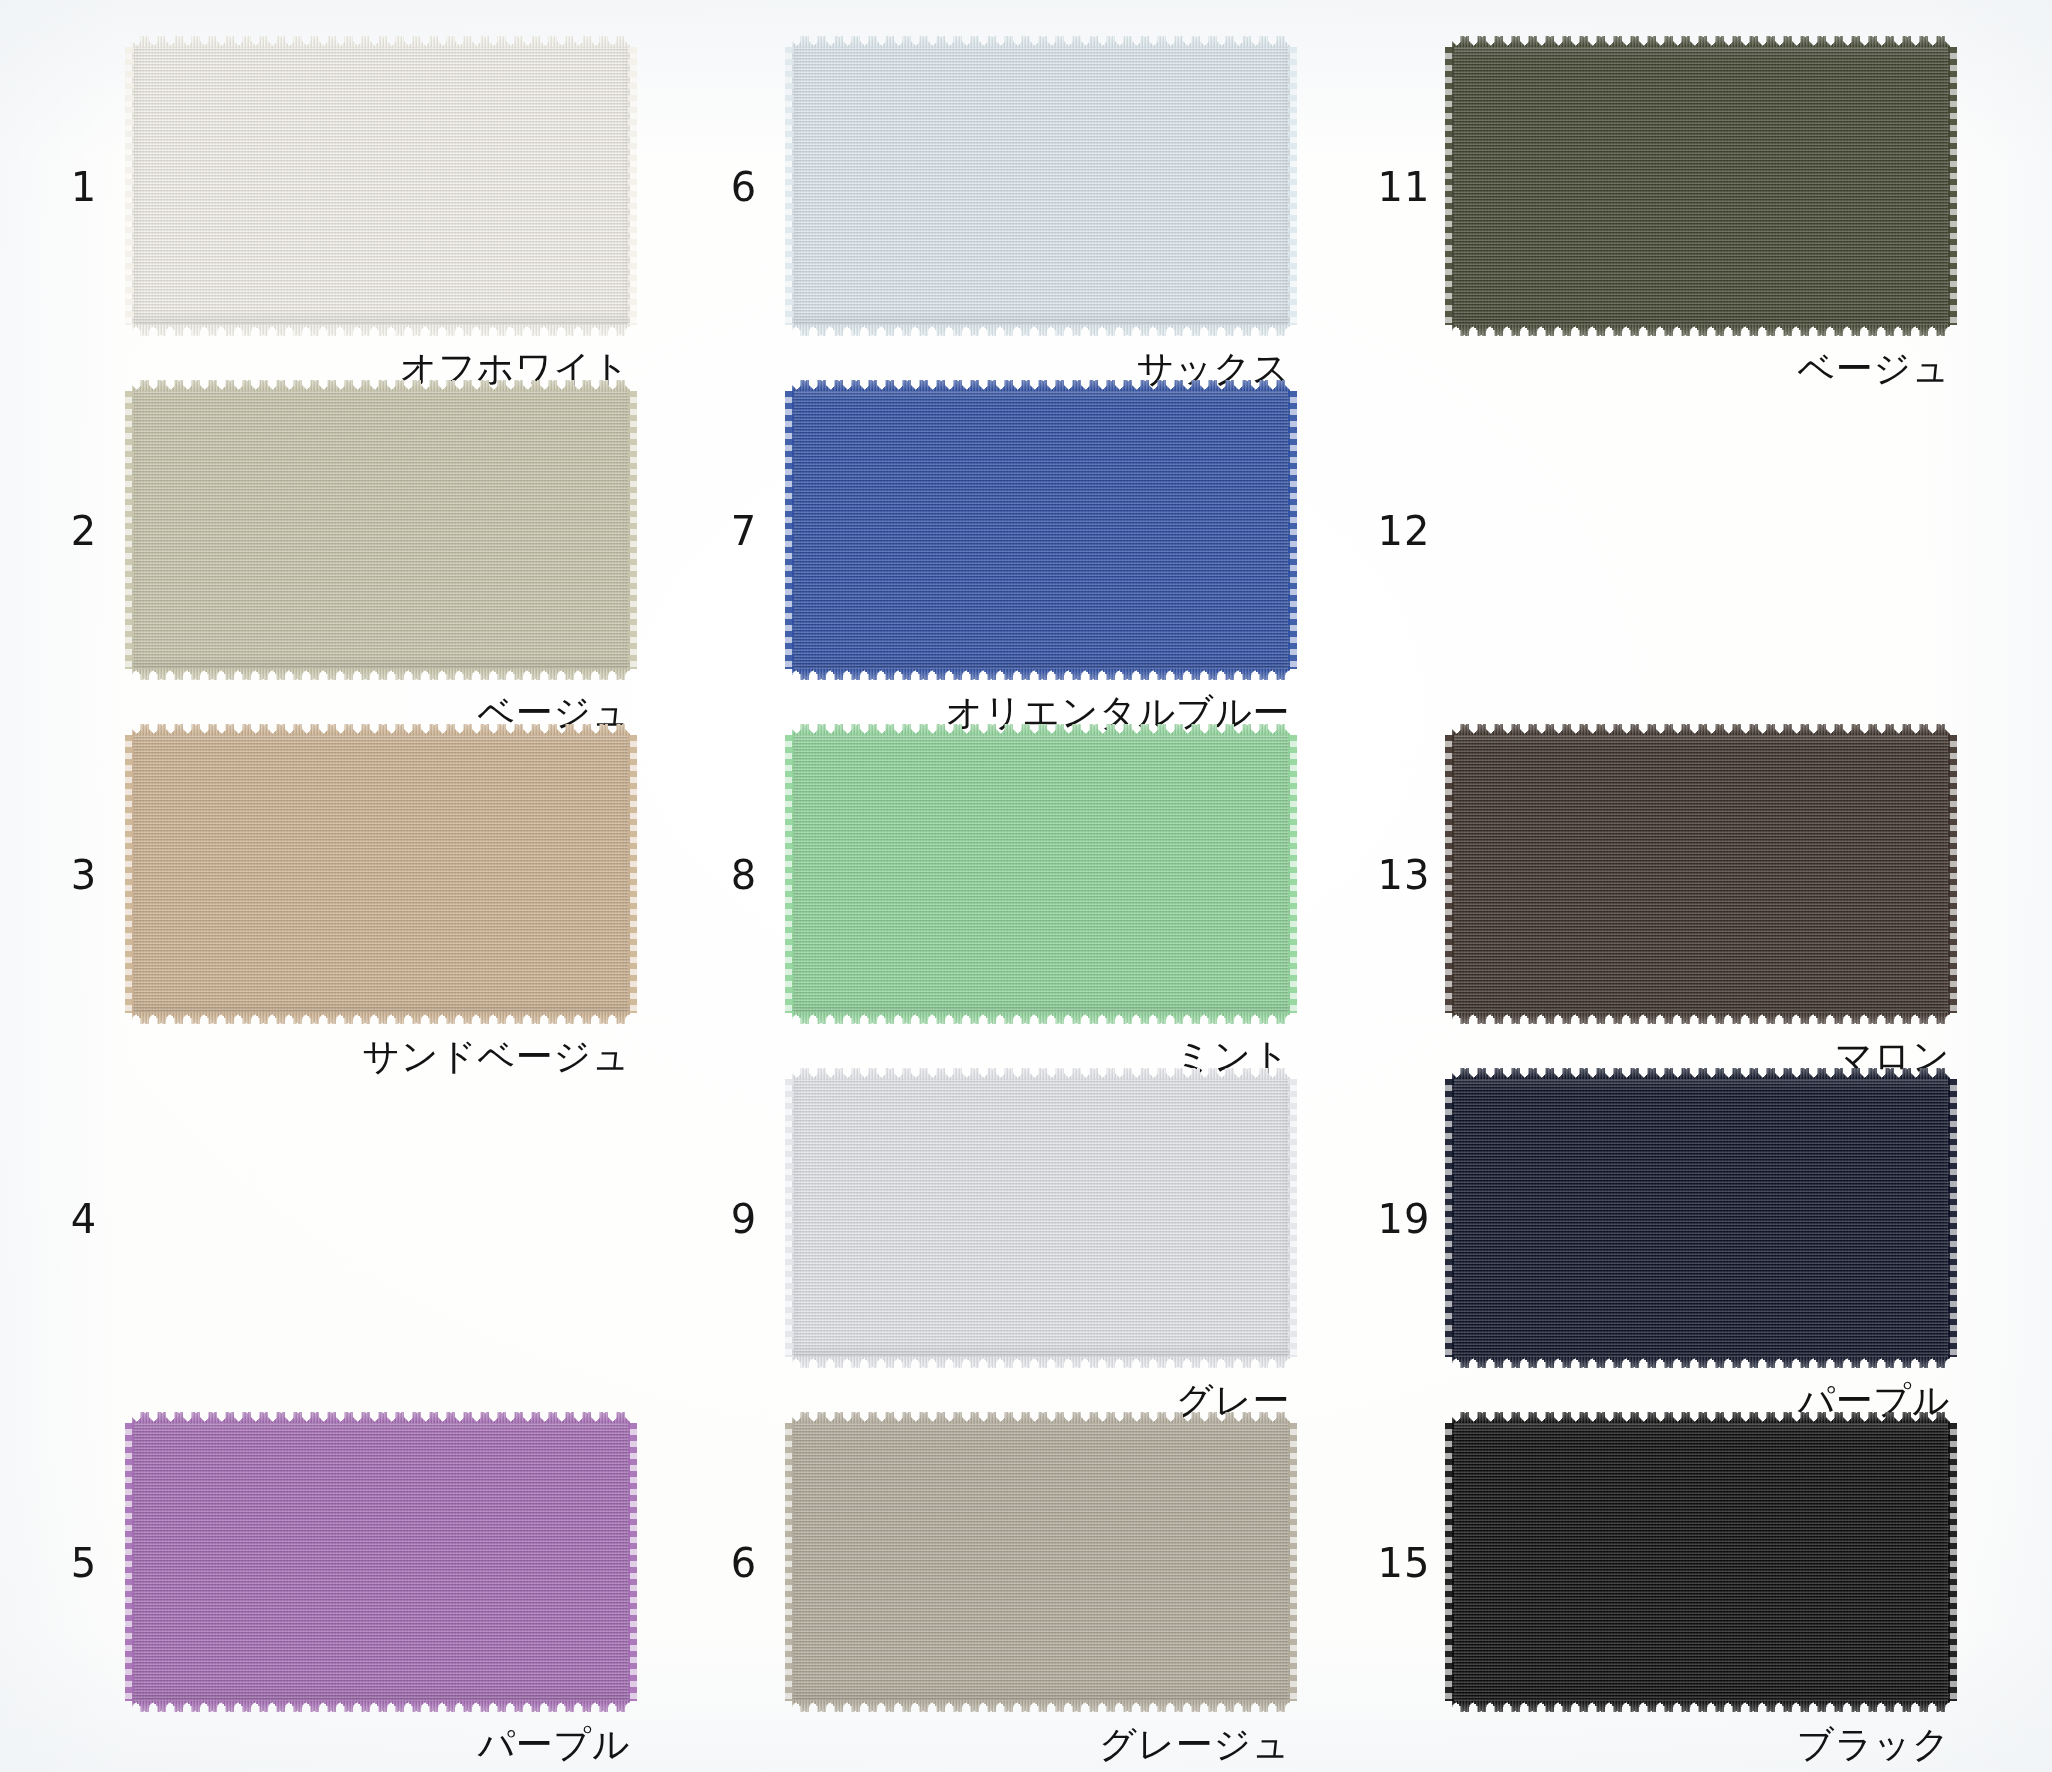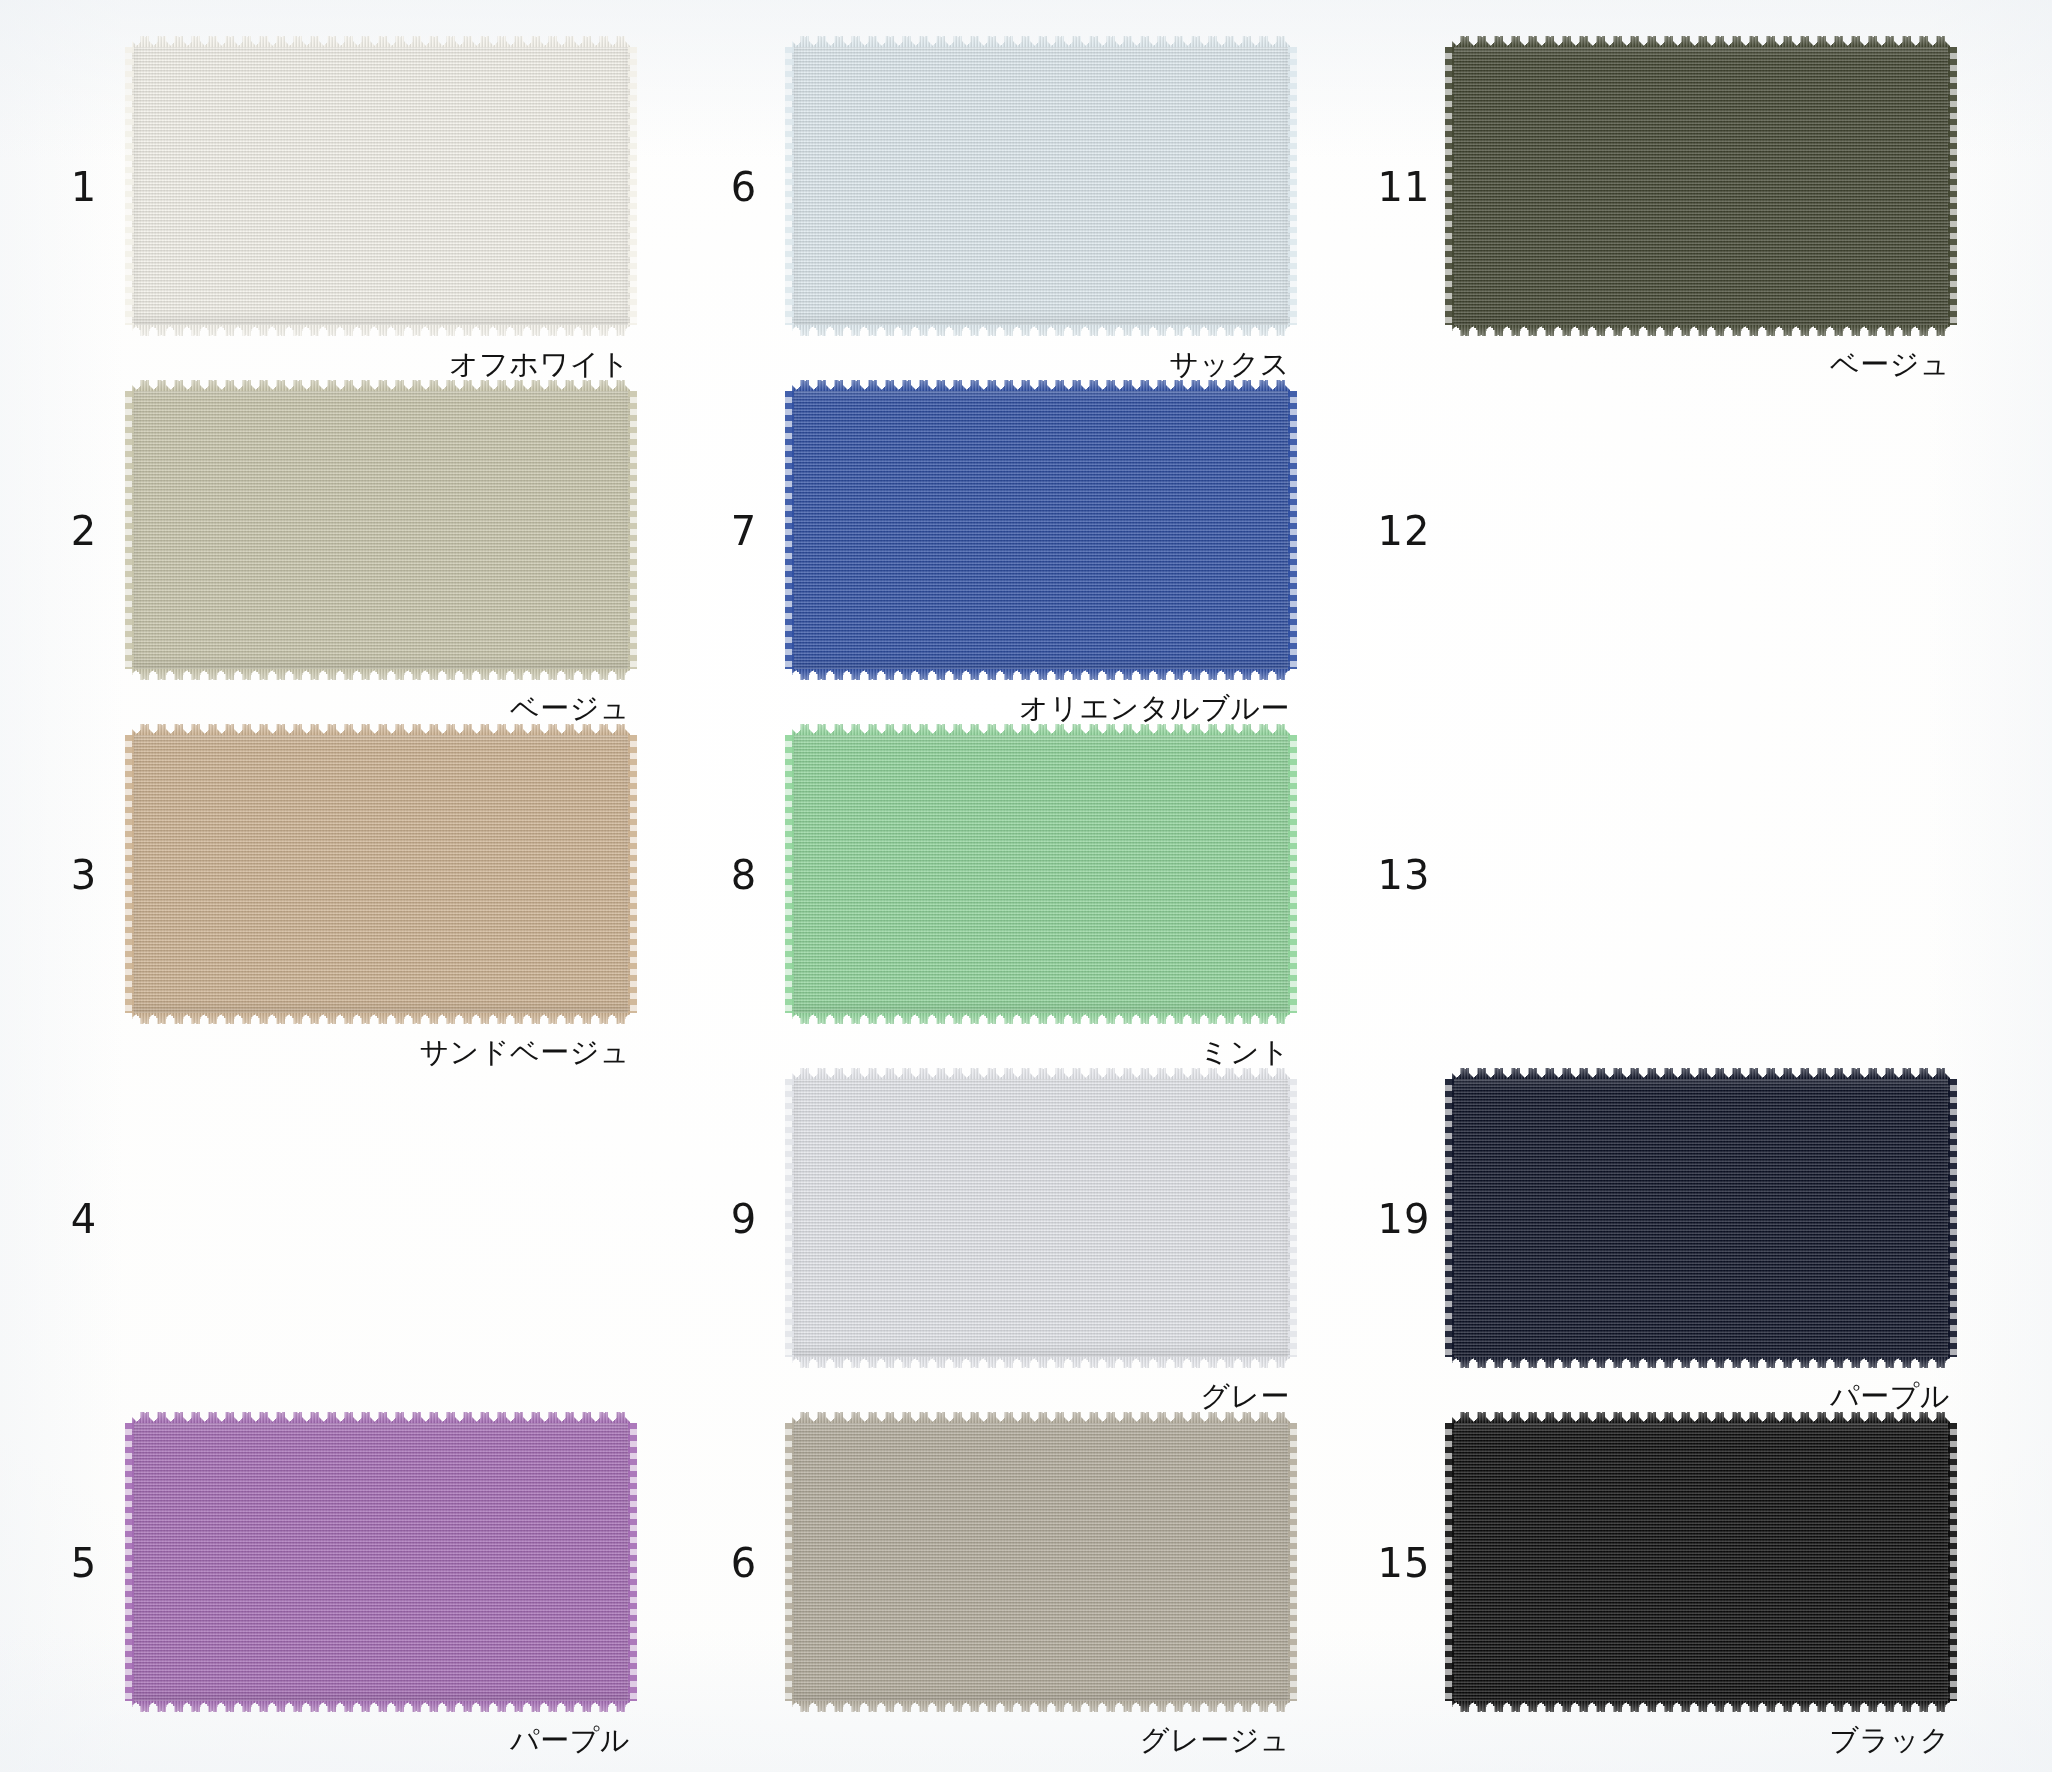--- a/index.html
+++ b/index.html
@@ -163,21 +163,21 @@
     background:linear-gradient(180deg, rgba(255,255,255,.30), rgba(255,255,255,0));
   }
   .swatch .teeth.bot:after{
     background:linear-gradient(0deg, rgba(255,255,255,.30), rgba(255,255,255,0));
   }
 
   .label{
     position:absolute;
     right:0;
     top:314px;
-    font-size:29px;
+    font-size:37px;
     line-height:1;
     color:#131313;
     white-space:nowrap;
     letter-spacing:.5px;
     font-family:"DejaVu Sans","Liberation Sans",sans-serif;
     user-select:none;
   }
 </style>
 </head>
 <body>
@@ -260,20 +260,28 @@
         <div class="swatch" style="--c: #8fd49a;">
           <div class="teeth top"></div>
           <div class="body"></div>
           <div class="teeth bot"></div>
         </div>
         <div class="label">ミント</div>
       </div>
     </div>
     <div class="cell">
       <div class="num">13</div>
+      <div class="swatchwrap">
+        <div class="swatch" style="--c: #3b2f28;">
+          <div class="teeth top"></div>
+          <div class="body"></div>
+          <div class="teeth bot"></div>
+        </div>
+        <div class="label">マロン</div>
+      </div>
     </div>
     <div class="cell">
       <div class="num">4</div>
     </div>
     <div class="cell">
       <div class="num">9</div>
       <div class="swatchwrap">
         <div class="swatch" style="--c: #e3e5ea;">
           <div class="teeth top"></div>
           <div class="body"></div>

